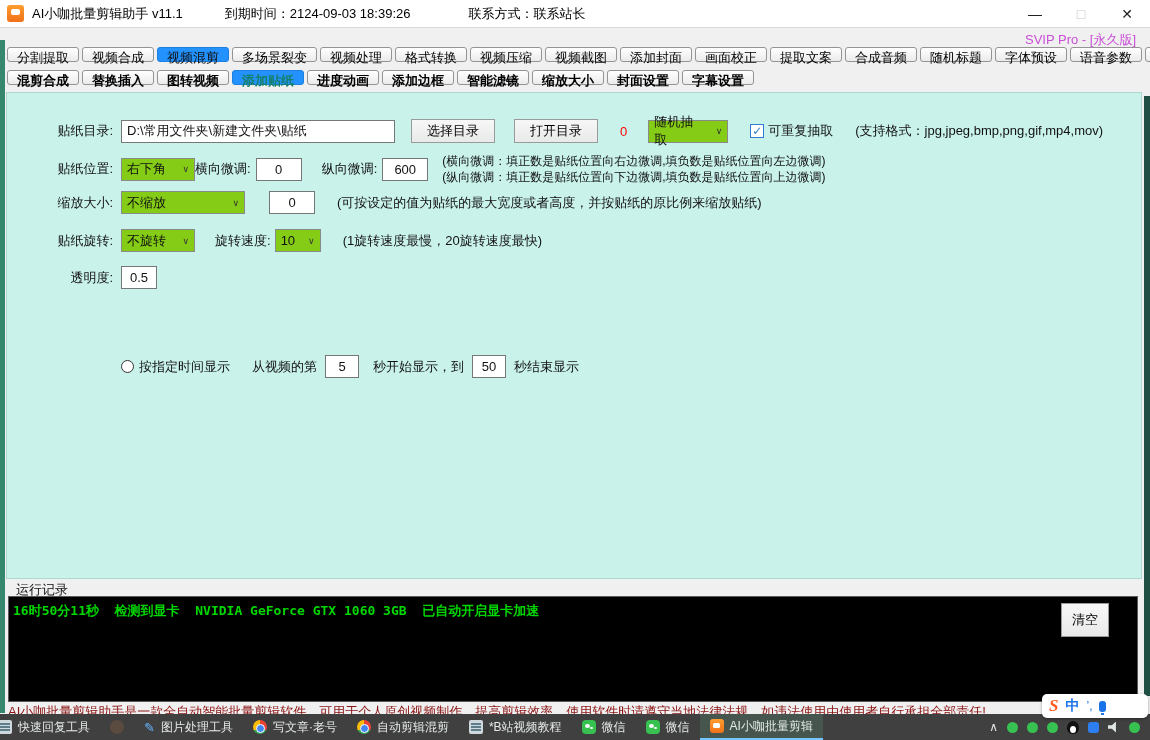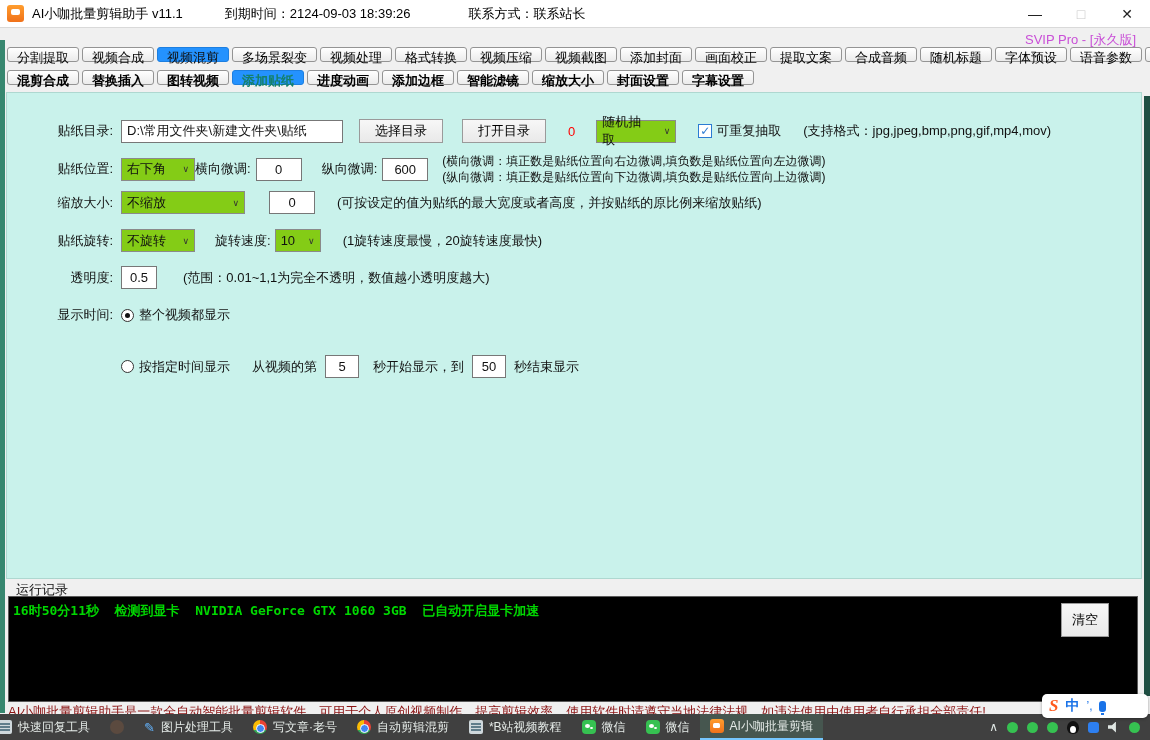--- a/index.html
+++ b/index.html
@@ -35,21 +35,21 @@
     background:linear-gradient(#ffffff,#ebebeb); font-size:13px; color:#000; white-space:nowrap; }
   .tab.sel { background:#2492fe; border-color:#1d7fe0; color:#101010; }
   .tab.sel2 { color:#15806a; }
   
   .panel { position:absolute; left:6px; top:92px; width:1136px; height:487px;
     background:#c9f2eb; border:1px solid #aed8d0; }
   .frow { position:absolute; left:30px; display:flex; align-items:center; }
   .flabel { width:76px; text-align:right; margin-right:8px; white-space:nowrap; }
   .tbox { background:#fff; border:1px solid #777; height:23px; display:flex; align-items:center;
     justify-content:center; font-size:13px; }
-  .tbox.path { width:222px; justify-content:flex-start; padding-left:5px; }
+  .tbox.path { width:274px; justify-content:flex-start; padding-left:5px; }
   .btn { background:linear-gradient(#f7f7f7,#e9e9e9); border:1px solid #9a9a9a; height:24px;
     padding:0 15px; font-size:13px; font-family:inherit; color:#000; }
   .combo { background:#84cc16; border:1px solid #8a8a8a; height:23px; display:flex;
     align-items:center; padding:0 5px; font-size:13px; gap:12px; }
   .combo .chev { font-size:9px; color:#333; }
   .red { color:#ff0000; }
   .hint { font-size:13px; white-space:nowrap; }
   .hint2 { font-size:12px; line-height:16px; white-space:nowrap; }
   .chk { width:14px; height:14px; background:#fff; border:1px solid #2b7cd3; display:inline-flex;
     align-items:center; justify-content:center; color:#2b7cd3; font-weight:bold; font-size:12px; margin-right:4px; }
@@ -213,28 +213,22 @@
     <div class="combo" style="width:46px; margin-left:4px; justify-content:space-between;">
       <span>10</span>
       <span class="chev">∨</span>
     </div>
     <span class="hint" style="margin-left:22px;">(1旋转速度最慢，20旋转速度最快)</span>
   </div>
 
   <div class="frow" style="top:173px;">
     <span class="flabel">透明度:</span>
     <div class="tbox" style="width:36px;">0.5</div>
-    <span class="hint" style="margin-left:26px;">(范围：0.01~1,1为完全不透明，数值越小透明度越大)</span>
-  </div>
-
-  <div class="frow" style="top:213px;">
-    <span class="flabel">显示时间:</span>
-    <span class="radio checked"></span>
-    <span>整个视频都显示</span>
-  </div>
+  </div>
+
 
   <div class="frow" style="top:262px; left:114px;">
     <span class="radio"></span>
     <span>按指定时间显示</span>
     <span style="margin-left:22px;">从视频的第</span>
     <div class="tbox" style="width:34px; margin-left:8px;">5</div>
     <span style="margin-left:14px;">秒开始显示，到</span>
     <div class="tbox" style="width:34px; margin-left:8px;">50</div>
     <span style="margin-left:8px;">秒结束显示</span>
   </div>

